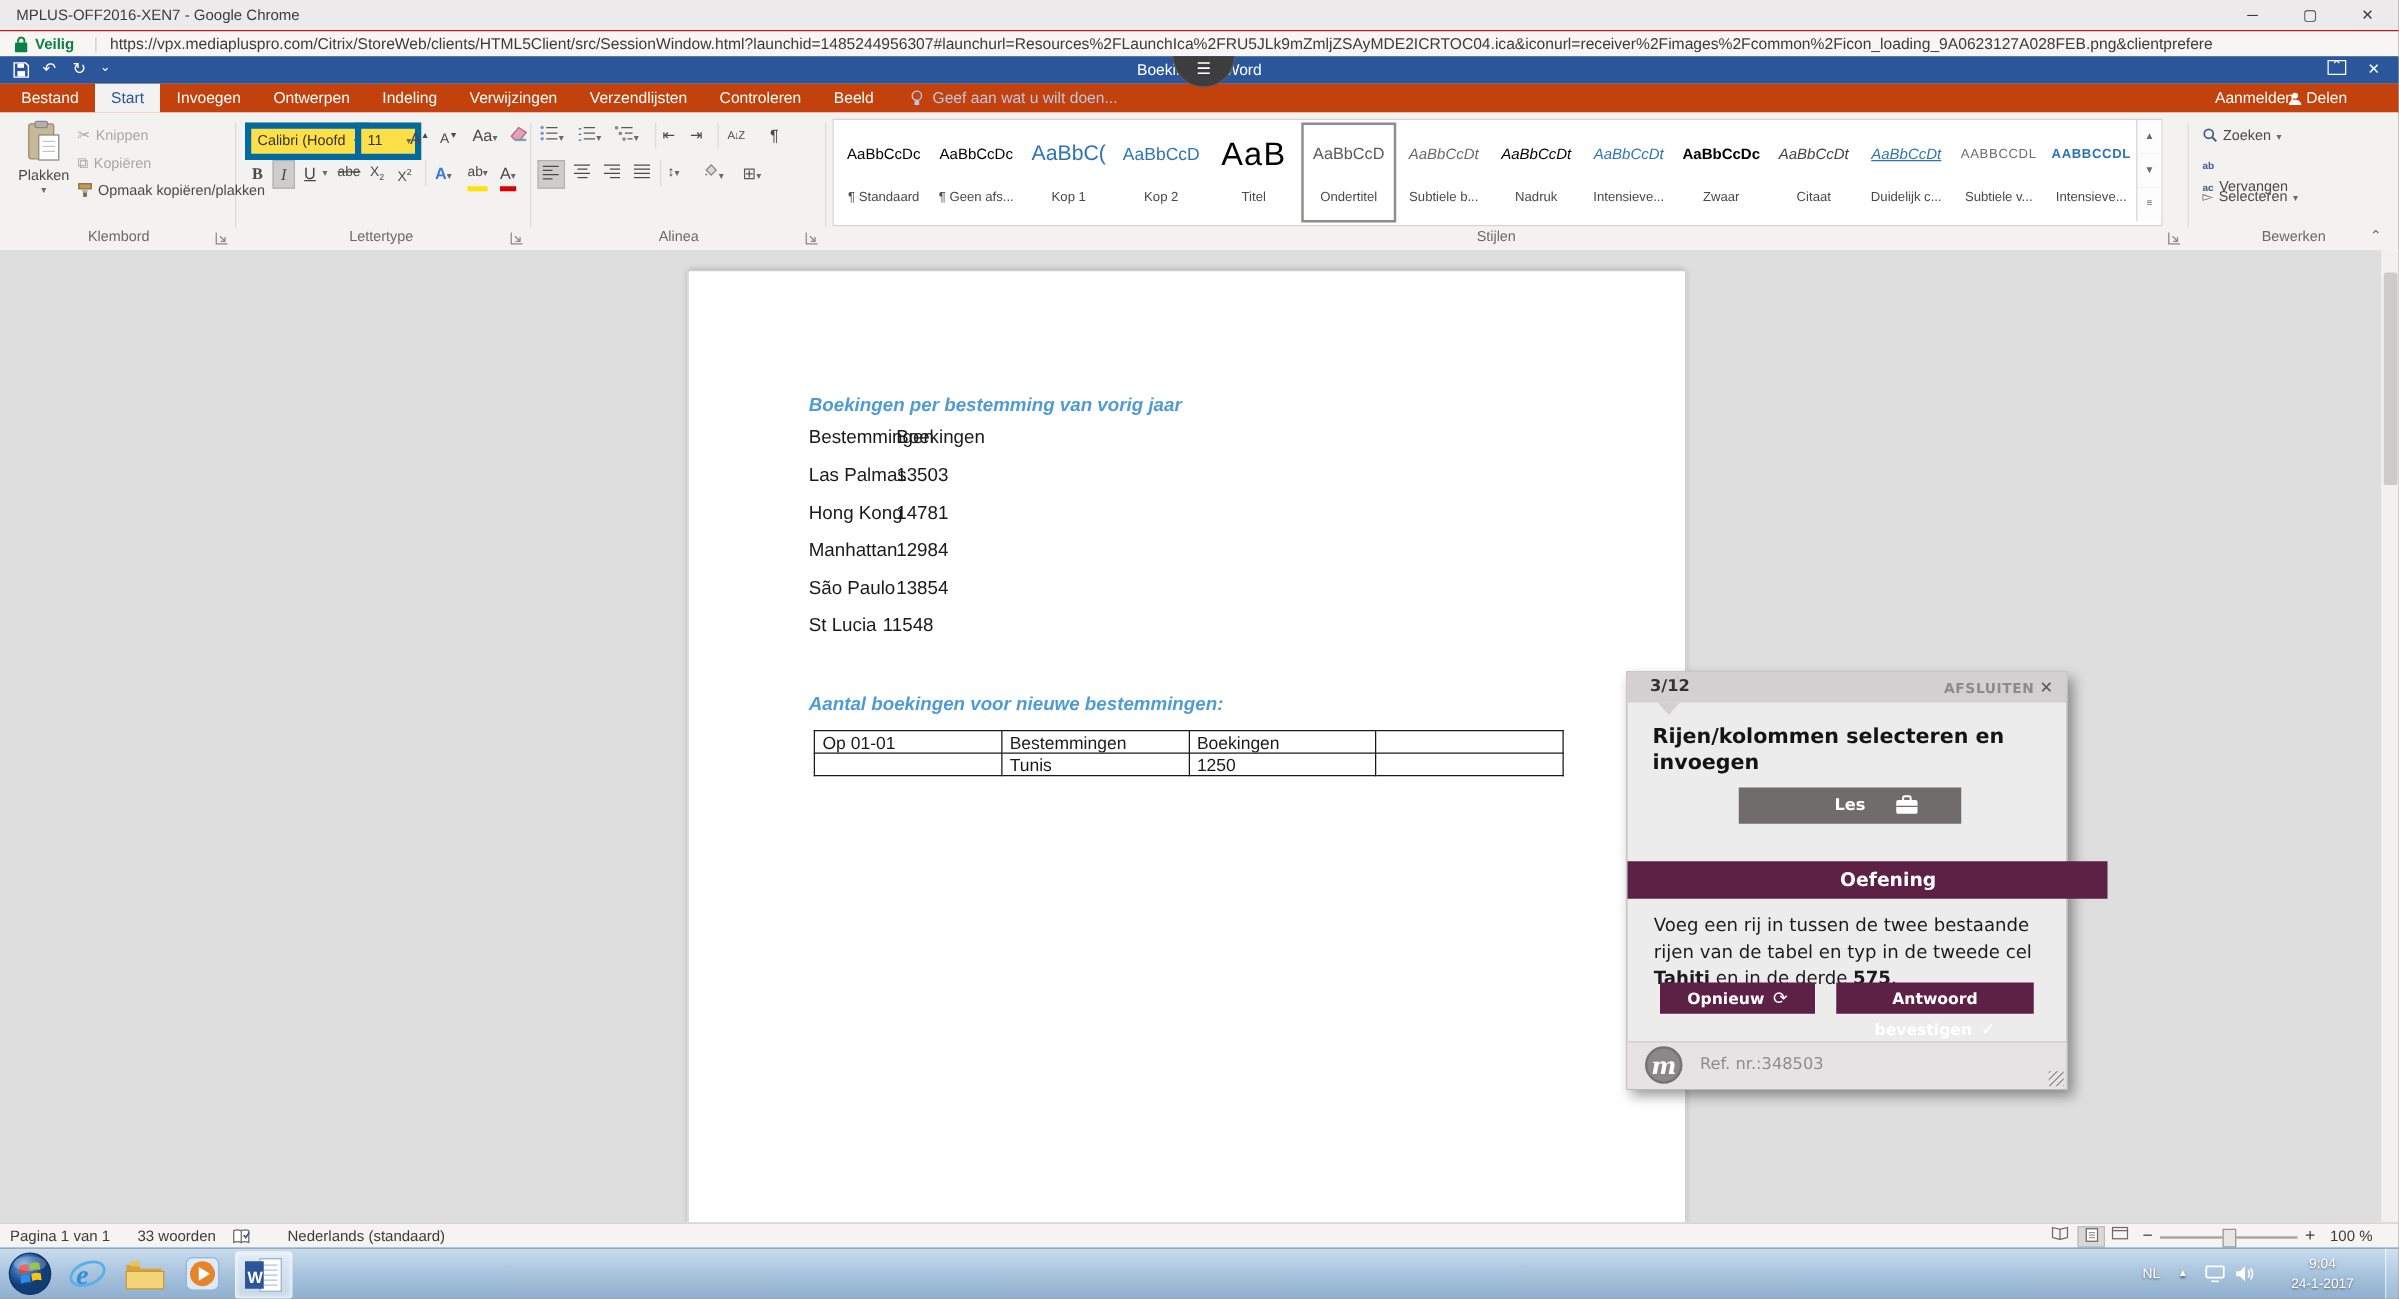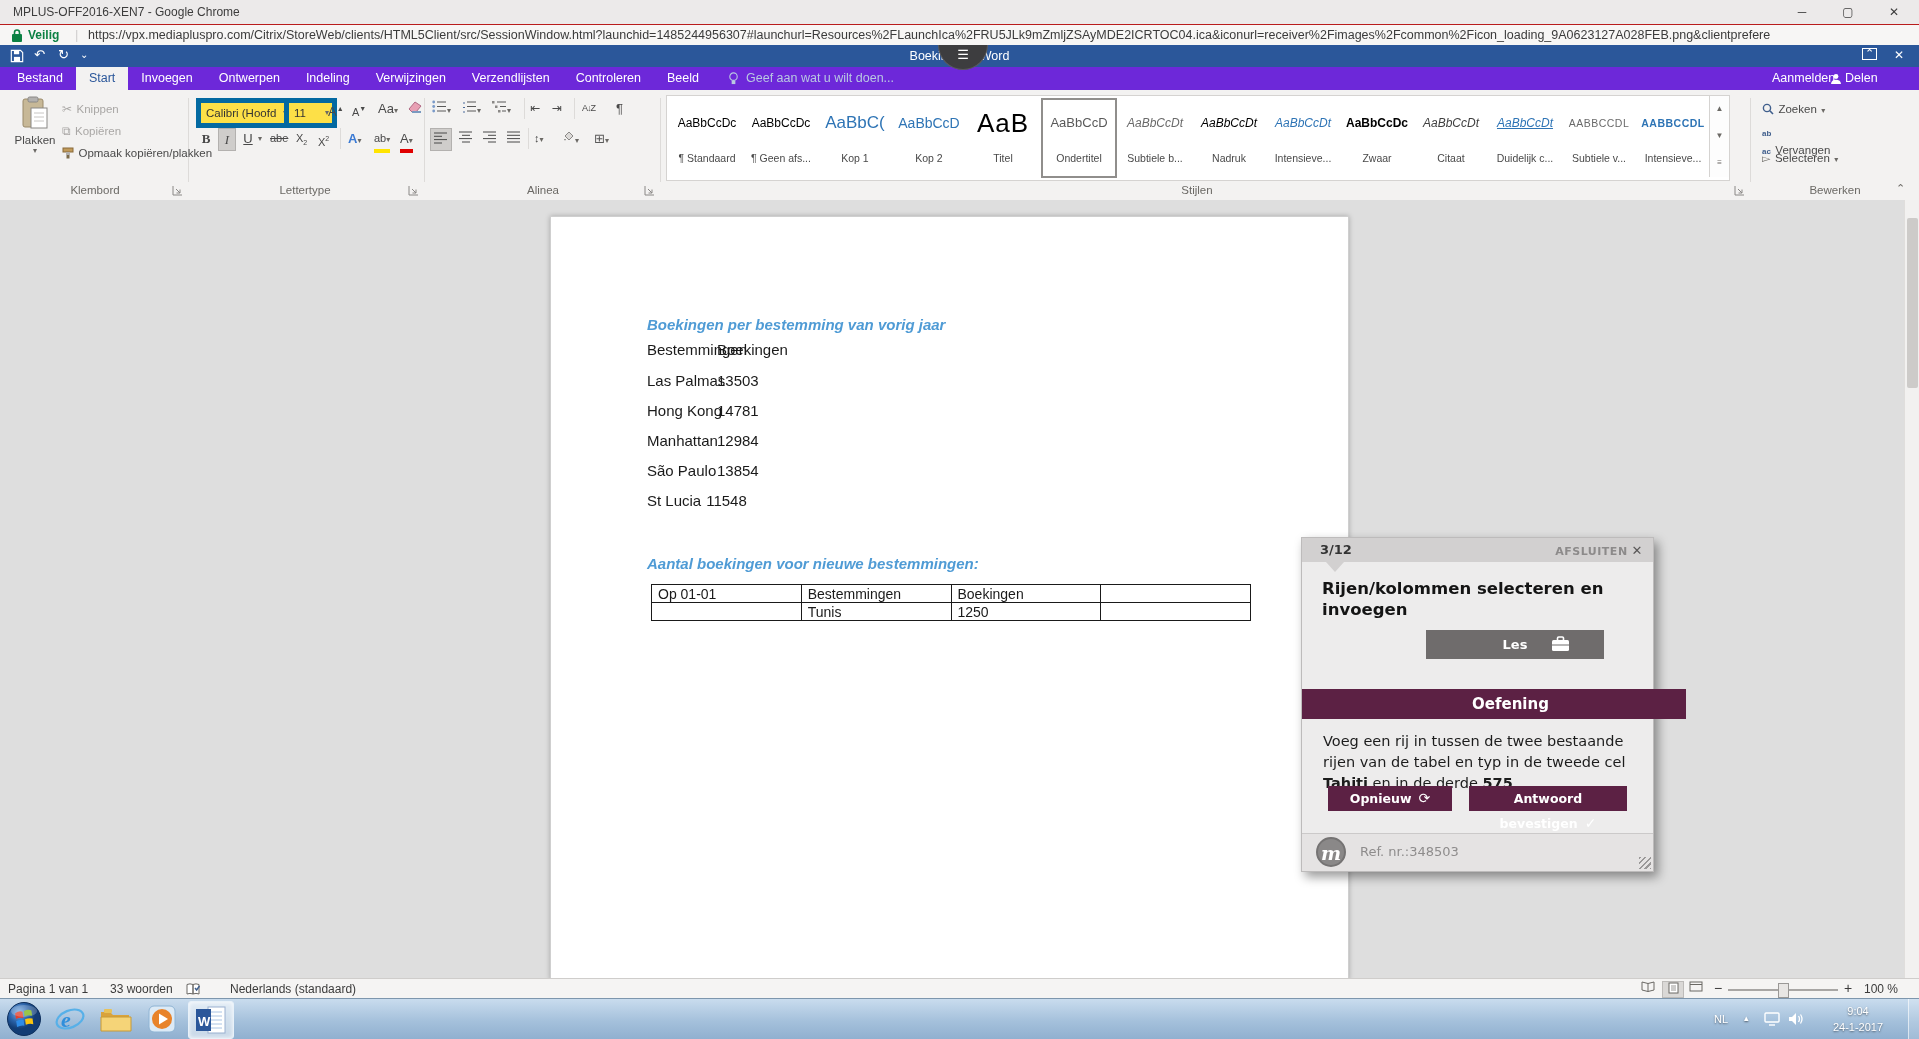--- a/index.html
+++ b/index.html
@@ -9,21 +9,21 @@
   
   #chrome-titlebar{left:0;top:0;width:1919px;height:24px;background:#eceaea;border-bottom:2px solid #b91c1c;}
   #chrome-title{left:13px;top:5px;font-size:12px;color:#3c3c3c;}
   .winbtn{top:0;width:46px;height:24px;text-align:center;line-height:24px;font-size:12px;color:#3c3c3c;cursor:default;}
   #chrome-urlbar{left:0;top:25px;width:1919px;height:20px;background:#f7f6f5;border-bottom:1px solid #cfcdcd;}
   #sec-label{left:28px;top:3px;color:#0b8043;font-size:12px;font-weight:bold;}
   #url-sep{left:75px;top:2px;color:#d0cece;font-size:13px;}
   #url-text{left:88px;top:3px;font-size:12.5px;color:#3b3b3b;white-space:nowrap;width:1830px;overflow:hidden;}
   
   #word-titlebar{left:0;top:45px;width:1919px;height:22px;background:#2b579a;}
-  #word-tabrow{left:0;top:67px;width:1919px;height:23px;background:#6d28d9;}
+  #word-tabrow{left:0;top:67px;width:1919px;height:23px;background:#c2410c;}
   .qat{color:#fff;font-size:13px;top:2px;}
   #word-title{left:0;top:4px;width:1919px;text-align:center;color:#fff;font-size:12.5px;}
   #citrix-handle{left:938px;top:45px;width:48px;height:24px;background:#3d3d3f;border:1px solid #5a5a5c;border-top:none;
      border-radius:0 0 26px 26px;color:#fff;text-align:center;line-height:20px;font-size:13px;z-index:40;}
   .wtab{position:relative;display:inline-block;height:23px;line-height:23px;padding:0 13px;color:#fff;font-size:12.5px;cursor:default;}
   .wtab.active{background:#f3f2f1;color:#2b579a;}
   #tellme{color:#b9c8e2;font-size:12.5px;top:4px;left:746px;}
   #bulb{left:728px;top:5px;width:11px;height:13px;}
   #signin{left:1772px;top:4px;color:#fff;font-size:12.5px;}
   #share{left:1845px;top:4px;color:#fff;font-size:12.5px;}
@@ -72,21 +72,21 @@
   #vthumb{left:2px;top:18px;width:11px;height:170px;background:#cdcbc9;border-radius:2px;}
   
   #panel{left:1301px;top:537px;width:351px;height:333px;background:#edecec;border:1px solid #bdbbbb;
      box-shadow:4px 5px 10px rgba(0,0,0,.4);z-index:50;font-family:"DejaVu Sans",sans-serif;}
   #panel-head{left:0;top:0;width:351px;height:24px;background:#d2d0d0;}
   #panel-step{left:18px;top:4px;font-size:13px;font-weight:bold;color:#333;}
   #panel-close{right:10px;top:5px;font-size:11px;font-weight:bold;color:#8c8a8a;letter-spacing:.5px;}
   #panel-close .x{color:#5a5858;font-size:13px;margin-left:4px;}
   #panel-pointer{left:24px;top:24px;width:0;height:0;border-left:9px solid transparent;border-right:9px solid transparent;border-top:10px solid #d2d0d0;}
   #panel-title{left:20px;top:40px;width:300px;font-size:16.5px;font-weight:bold;color:#141414;line-height:21px;}
-  #les-btn{left:89px;top:92px;width:178px;height:29px;background:#6f6c6c;color:#fff;text-align:center;line-height:29px;font-size:13px;font-weight:bold;cursor:pointer;margin-left:35px;}
+  #les-btn{left:89px;top:92px;width:178px;height:29px;background:#6f6c6c;color:#fff;text-align:center;line-height:29px;font-size:13px;font-weight:bold;cursor:pointer;}
   #les-btn svg{position:absolute;right:34px;top:6px;}
   #oef-bar{left:0;top:151px;width:351px;height:30px;background:#5c2144;color:#fff;text-align:center;line-height:30px;font-size:15px;font-weight:bold;padding-left:33px;}
   #panel-body{left:21px;top:193px;width:312px;font-size:14.5px;color:#1c1c1c;line-height:21px;}
   .pbtn{position:absolute;top:248px;height:25px;background:#5c2144;color:#fff;font-size:12.5px;font-weight:bold;text-align:center;line-height:25px;cursor:pointer;}
   #btn-retry{left:26px;width:124px;}
   #btn-confirm{left:167px;width:158px;}
   .pbtn .bic{font-weight:normal;margin-left:7px;font-size:14px;}
   #panel-foot{left:0;top:295px;width:351px;height:37px;background:#e5e3e3;border-top:1px solid #cbc9c9;}
   #logo-circle{left:14px;top:3px;width:30px;height:30px;border-radius:50%;background:#8a8888;color:#fff;text-align:center;line-height:28px;
       font-family:"DejaVu Serif",serif;font-style:italic;font-weight:bold;font-size:19px;border:2px solid #757373;box-sizing:border-box;}

